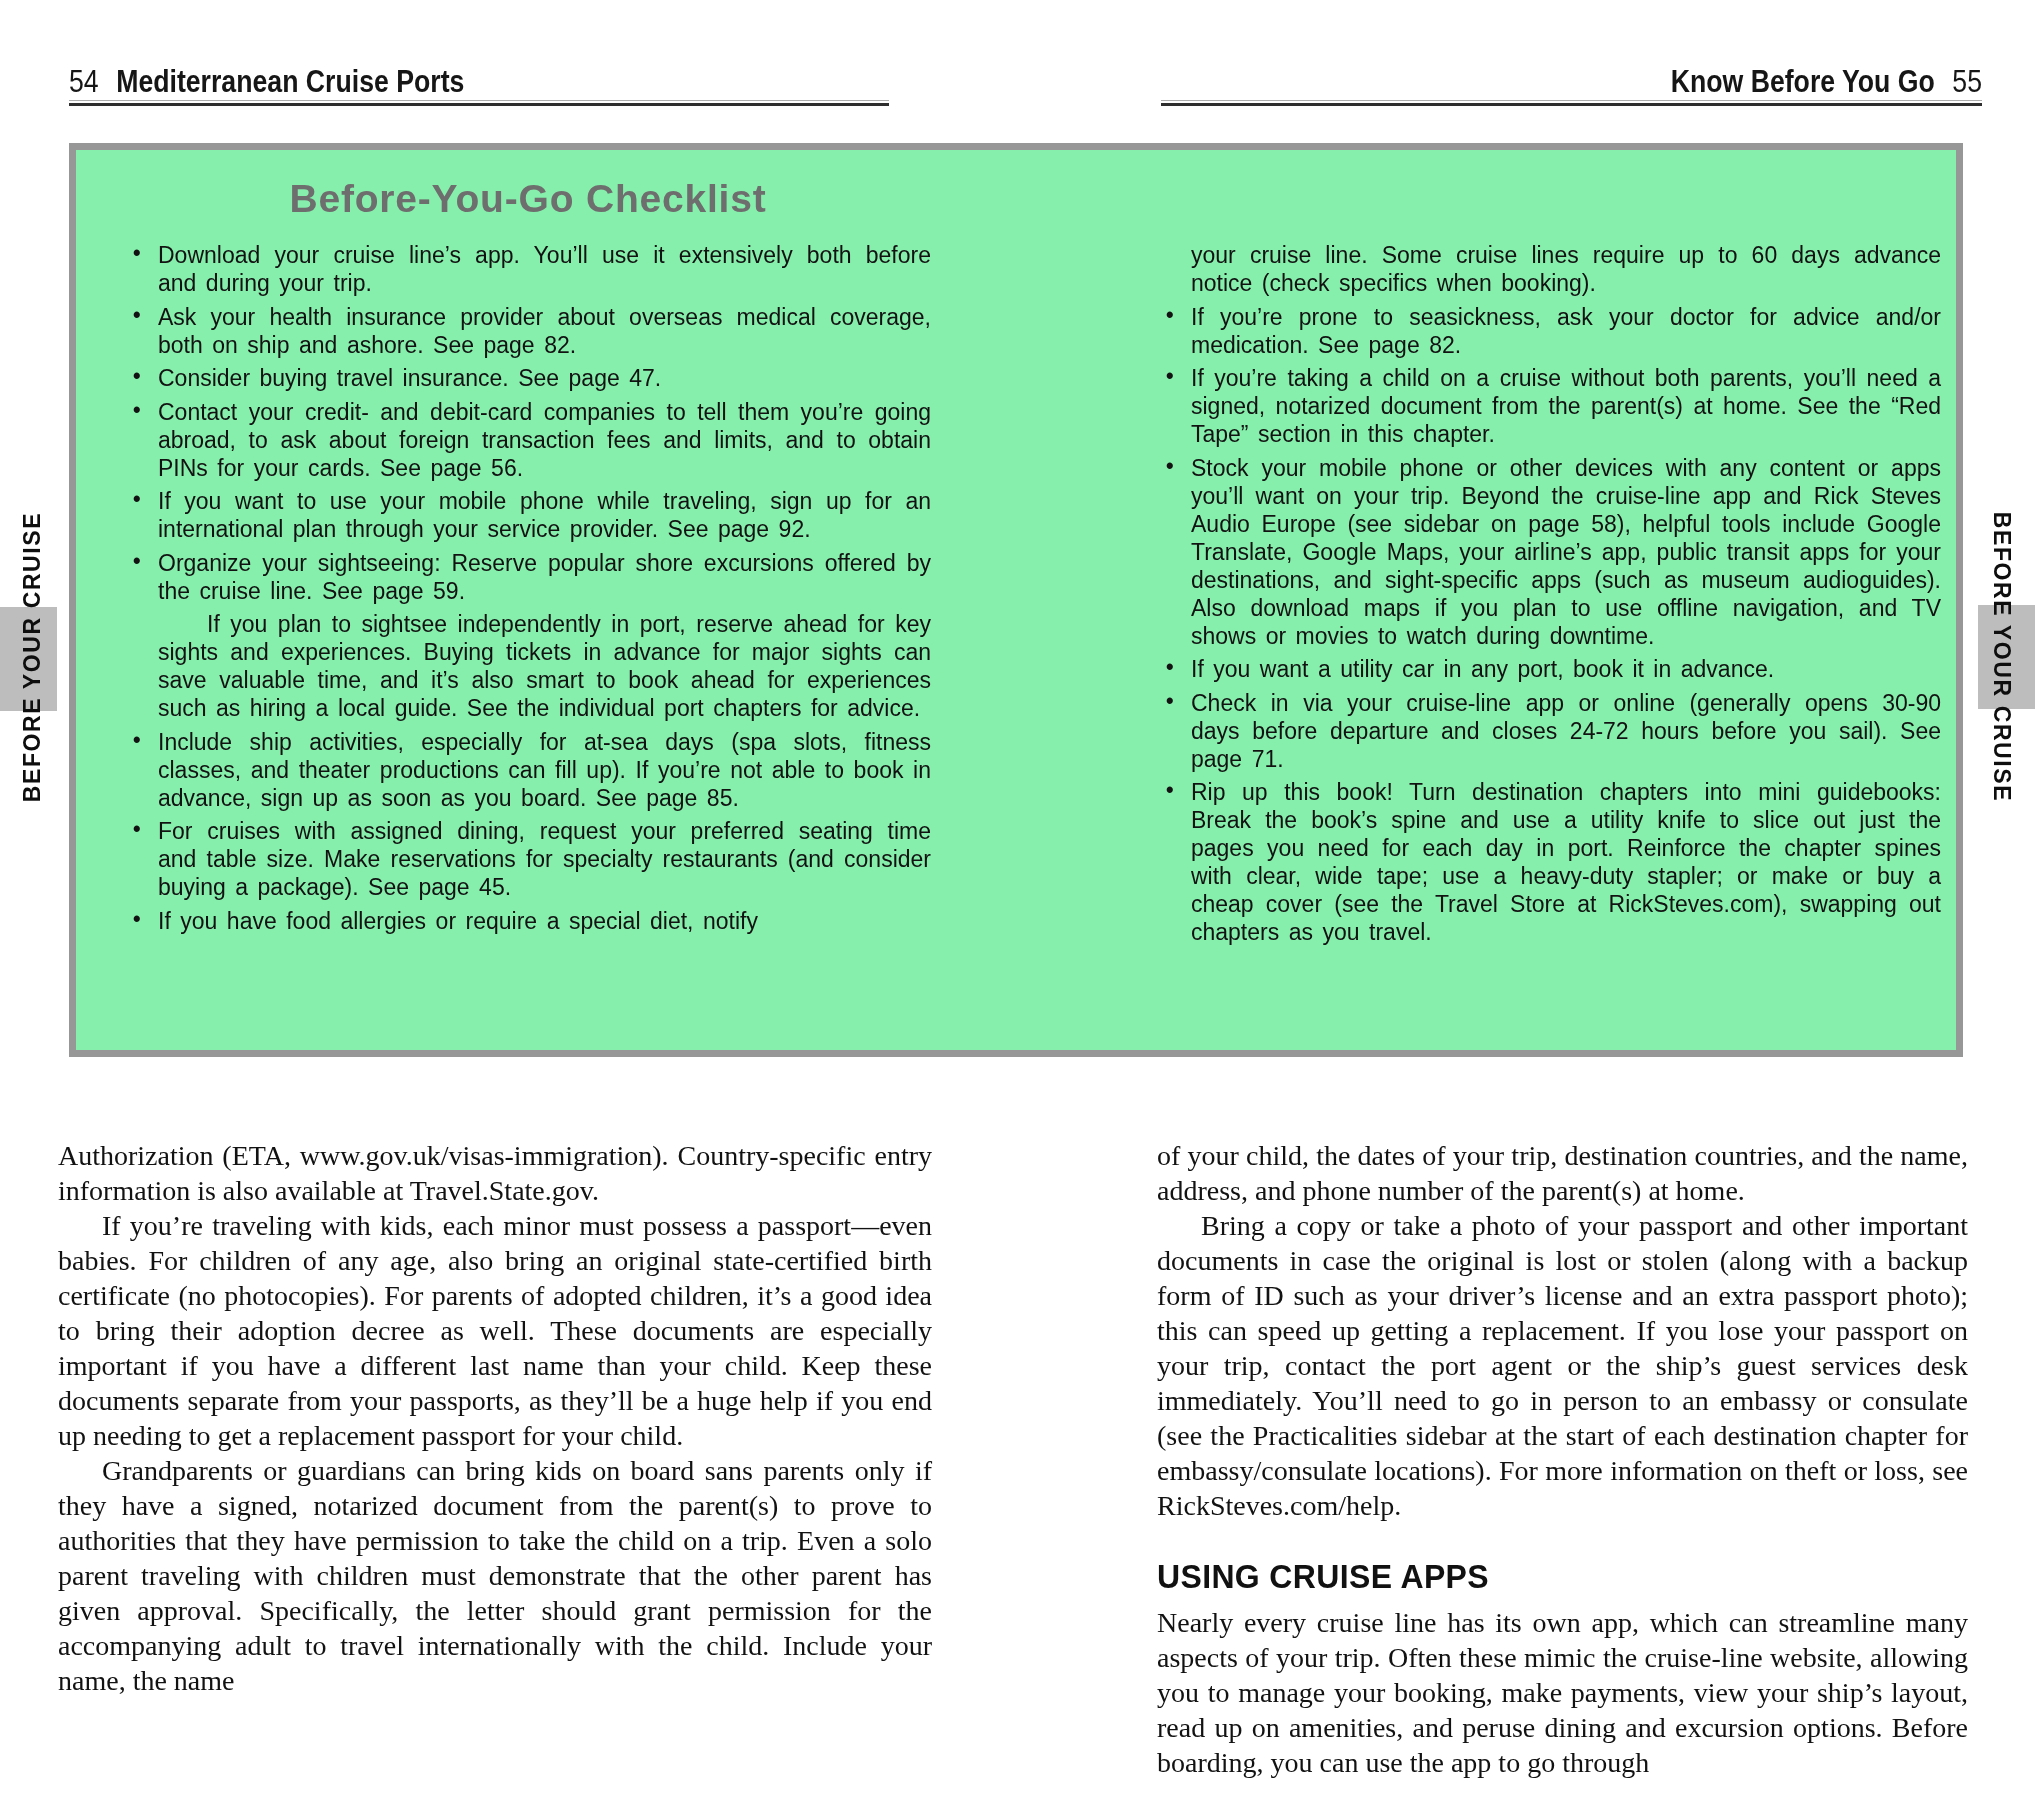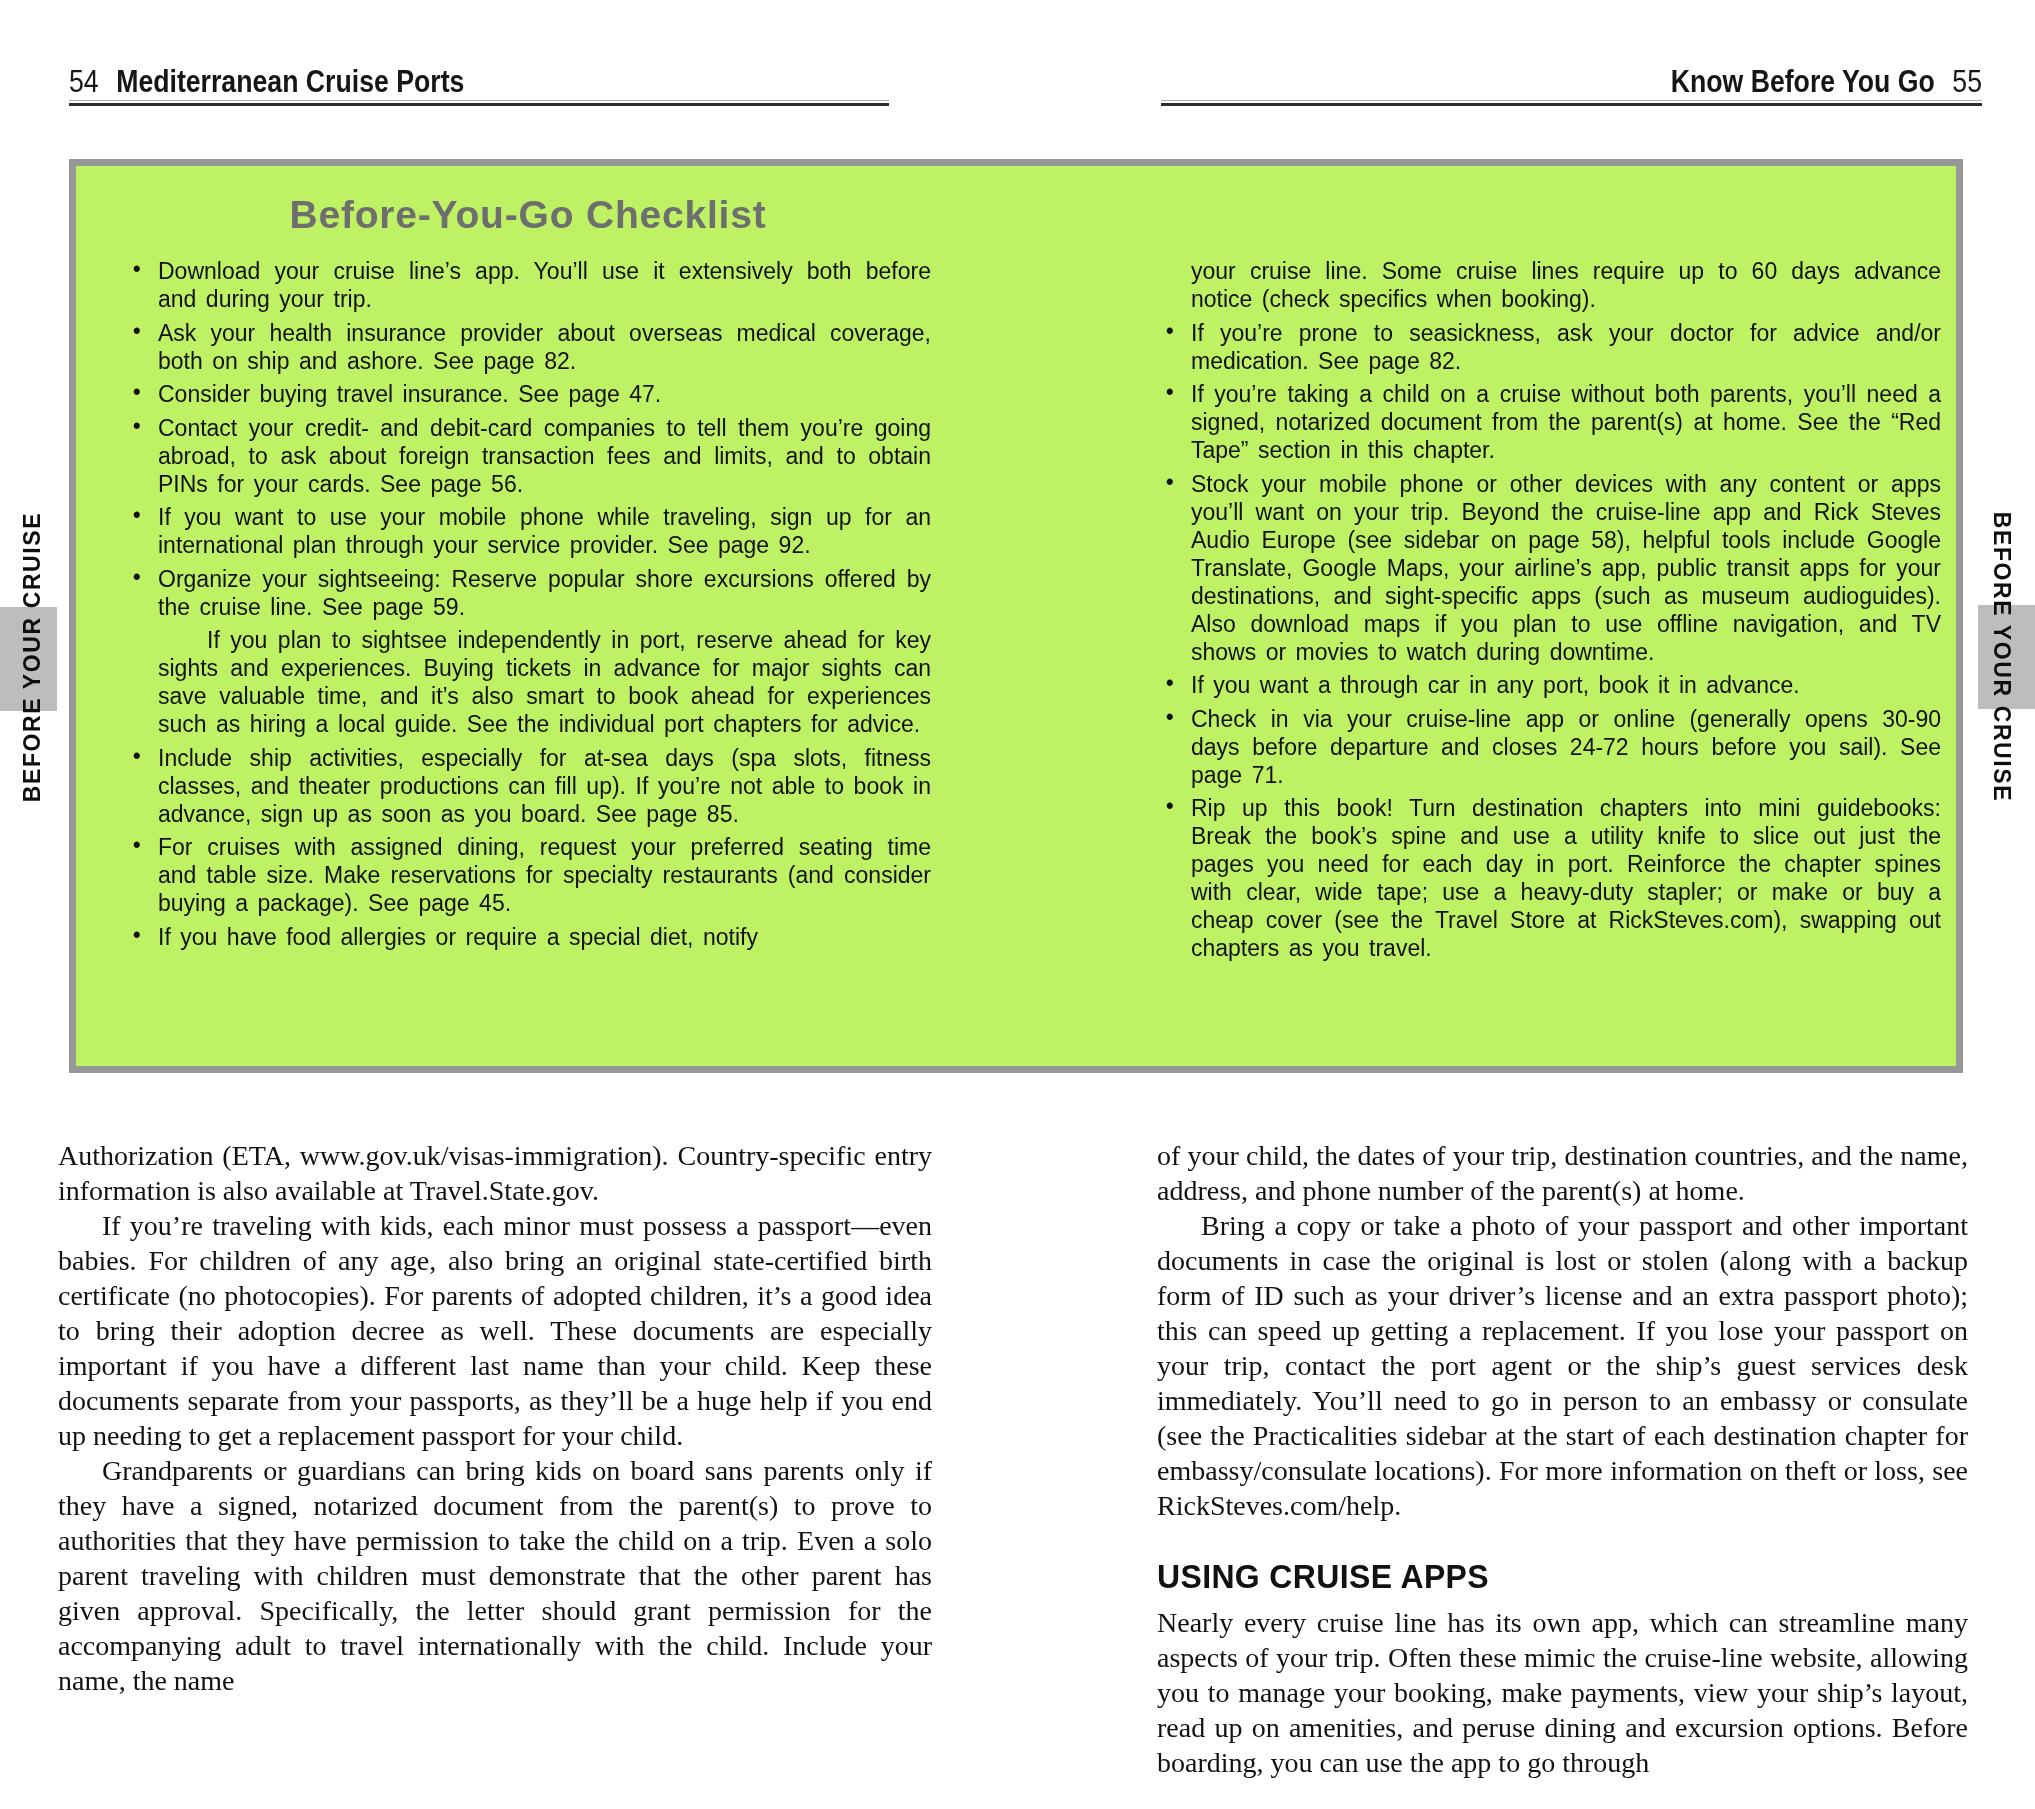--- a/index.html
+++ b/index.html
@@ -24,22 +24,22 @@
   .hdr .ttl { font-weight:bold; margin:0 0 0 20.4px; }
   .hdr-right .ttl { margin:0 20.4px 0 0; }
   .hdr-left .ttl { font-weight:bold; }
 
   .rule { position:absolute; top:100px; height:5.5px;
           border-top:1.6px solid #adadad; border-bottom:3.1px solid var(--rule-dark, #2e2e2e); }
   .rule-left  { left:69px;  width:820px; }
   .rule-right { left:1161px; width:821px; }
 
   
-  .box { position:absolute; left:69px; top:159px; width:1894px; height:914px;
-         border:7.8px solid var(--box-border, #979797); background:#bef264; }
+  .box { position:absolute; left:69px; top:143px; width:1894px; height:914px;
+         border:7.8px solid var(--box-border, #979797); background:#86efac; }
   .box-title { position:absolute; left:49px; top:27px; width:806px;
                text-align:center; font-size:39px; font-weight:bold;
                letter-spacing:0.8px; color:var(--title-gray, #6e6e6e); }
   .cl-col { position:absolute; top:91px; font-size:23px; line-height:28px;
             text-align:justify; word-spacing:3.1px; color:#121212; }
   .cl-left  { left:49px;  width:806px; }
   .cl-right { left:1082px; width:783px; }
   .cl-item { position:relative; padding-left:33px; margin-bottom:5.5px; }
   .cl-item .dot { position:absolute; left:7.8px; top:-1.6px; }
   .cl-item.subpara { text-indent:49px; }
@@ -91,21 +91,21 @@
         <div class="cl-item subpara"><span>If you plan to sightsee independently in port, reserve ahead for </span><span class="b">key sights and experiences.</span><span> Buying tickets in advance for major sights can save valuable time, and it’s also smart to book ahead for experiences such as hiring a local guide. See the individual port chapters for advice.</span></div>
         <div class="cl-item bullet"><span class="dot">•</span><span>Include </span><span class="b">ship activities,</span><span> especially for at-sea days (spa slots, fitness classes, and theater productions can fill up). If you’re not able to book in advance, sign up as soon as you board. See page 85.</span></div>
         <div class="cl-item bullet"><span class="dot">•</span><span>For cruises with </span><span class="b">assigned dining,</span><span> request your preferred seating time and table size. Make </span><span class="b">reservations</span><span> for specialty restaurants (and consider buying a package). See page 45.</span></div>
         <div class="cl-item bullet"><span class="dot">•</span><span>If you have food allergies or require a </span><span class="b">special diet,</span><span> notify</span></div>
       </div>
     <div class="cl-col cl-right">
         <div class="cl-item cont"><span>your cruise line. Some cruise lines require up to 60 days advance notice (check specifics when booking).</span></div>
         <div class="cl-item bullet"><span class="dot">•</span><span>If you’re prone to </span><span class="b">seasickness,</span><span> ask your doctor for advice and/or medication. See page 82.</span></div>
         <div class="cl-item bullet"><span class="dot">•</span><span>If you’re taking a </span><span class="b">child</span><span> on a cruise without both parents, you’ll need a signed, notarized document from the parent(s) at home. See the “Red Tape” section in this chapter.</span></div>
         <div class="cl-item bullet"><span class="dot">•</span><span>Stock your mobile phone or other devices with any </span><span class="b">content or apps</span><span> you’ll want on your trip. Beyond the cruise-line app and Rick Steves Audio Europe (see sidebar on page 58), helpful tools include Google Translate, Google Maps, your airline’s app, public transit apps for your destinations, and sight-specific apps (such as museum audioguides). Also download maps if you plan to use offline navigation, and TV shows or movies to watch during downtime.</span></div>
-        <div class="cl-item bullet"><span class="dot">•</span><span>If you want a </span><span class="b">through car</span><span> in any port, book it in advance.</span></div>
+        <div class="cl-item bullet"><span class="dot">•</span><span>If you want a </span><span class="b">utility car</span><span> in any port, book it in advance.</span></div>
         <div class="cl-item bullet"><span class="dot">•</span><span class="b">Check in</span><span> via your cruise-line app or online (generally opens 30-90 days before departure and closes 24-72 hours before you sail). See page 71.</span></div>
         <div class="cl-item bullet"><span class="dot">•</span><span class="b">Rip up this book!</span><span> Turn destination chapters into mini guidebooks: Break the book’s spine and use a utility knife to slice out just the pages you need for each day in port. Reinforce the chapter spines with clear, wide tape; use a heavy-duty stapler; or make or buy a cheap cover (see the Travel Store at RickSteves.com), swapping out chapters as you travel.</span></div>
       </div>
   </section>
 
   <div class="tab-rect tab-rect-left"></div>
   <div class="tab-text tab-text-left">BEFORE YOUR CRUISE</div>
   <div class="tab-rect tab-rect-right"></div>
   <div class="tab-text tab-text-right">BEFORE YOUR CRUISE</div>
 

